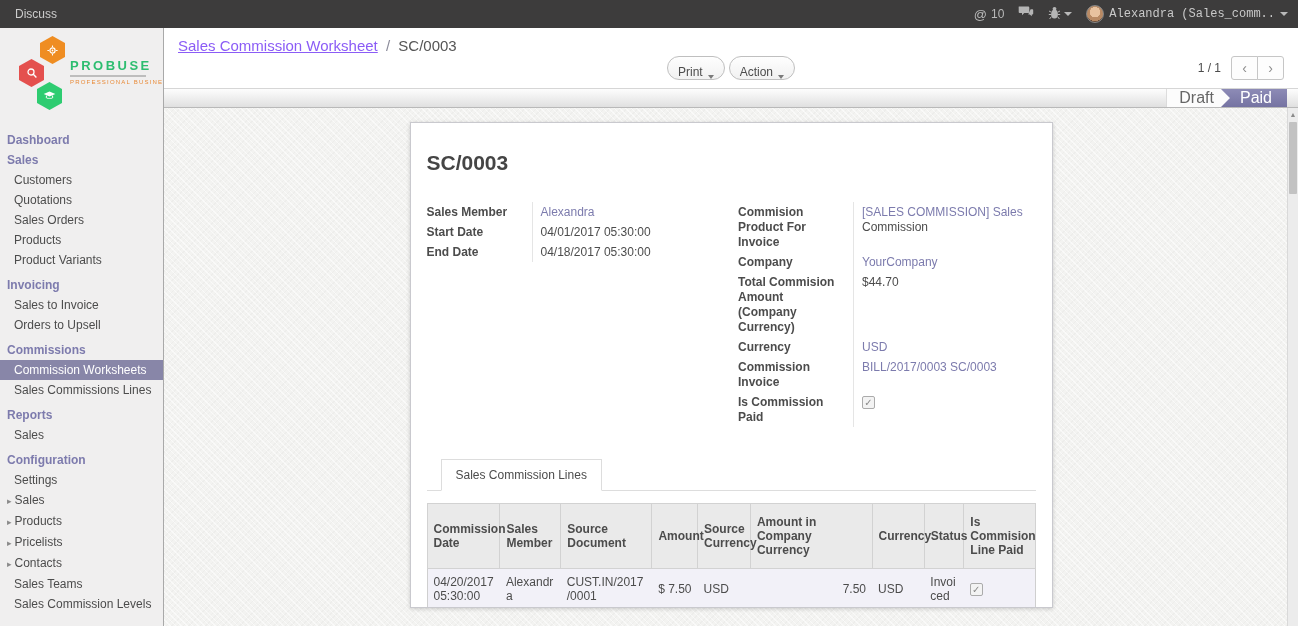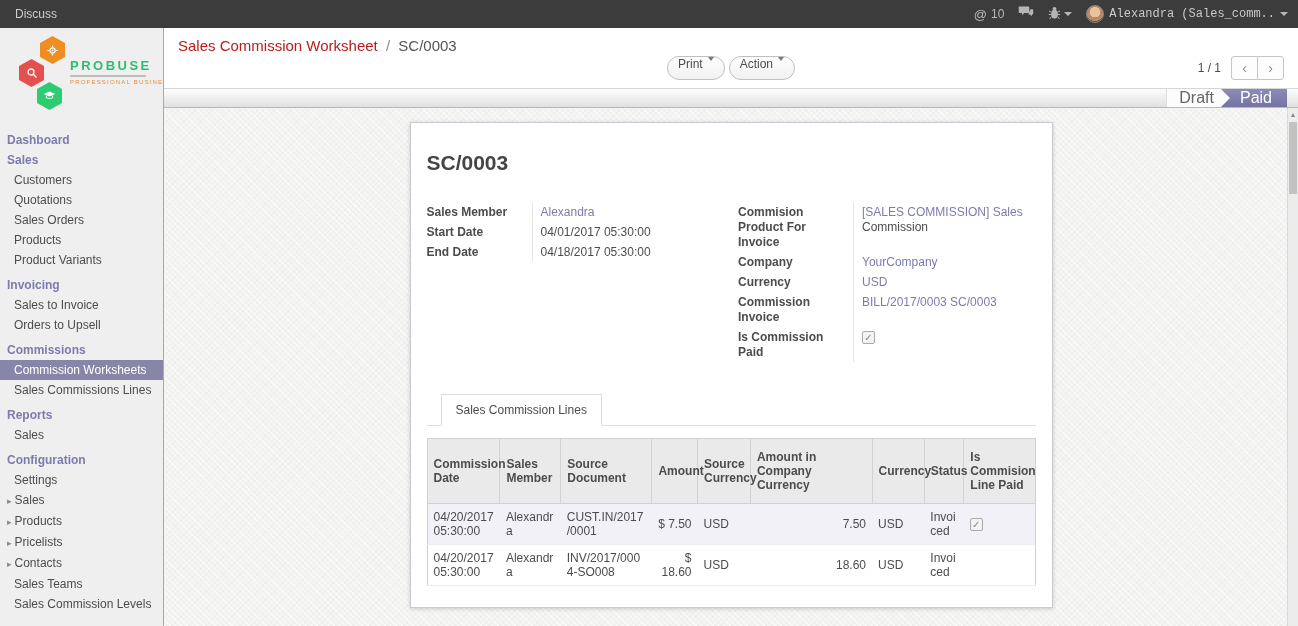--- a/index.html
+++ b/index.html
@@ -37,25 +37,25 @@
   .nav { padding-top:0; }
   .nav-header { color:#7d7bad; font-weight:bold; padding:3px 6px 3px 7px; margin-top:5px; cursor:pointer; }
   .nav-item { padding:3px 6px 3px 14px; cursor:pointer; line-height:12px; padding-top:4px; padding-bottom:4px; }
   .nav-item.selected { background:#8886a8; color:#fff; }
   .nav-item .arrow { color:#8a8a8a; font-size:9px; margin-left:-7px; margin-right:3px; }
 
   
   .content { flex:1; position:relative; display:flex; flex-direction:column; background:#fff; }
   .control-panel { height:60px; background:#fff; position:relative; }
   .breadcrumb { position:absolute; left:14px; top:9px; font-size:15px; }
-  .breadcrumb .parent { color:#b91c1c; cursor:pointer; }
+  .breadcrumb .parent { color:#8b5cf6; cursor:pointer;text-decoration:underline; }
   .breadcrumb .sep { color:#8b8b9a; margin:0 4px; }
   .breadcrumb .current { color:#555; }
   .btn-row { position:absolute; left:0; right:0; top:28px; height:24px; display:flex; justify-content:center; gap:4px; }
-  .btn { height:24px; padding:0 10px; background:linear-gradient(#fefefe,#f1f1f1); border:1px solid #bfbfbf; border-radius:12px; color:#4c4c4c; display:flex; align-items:flex-start; gap:5px; cursor:pointer; }
+  .btn { height:24px; padding:0 10px; background:linear-gradient(#fefefe,#f1f1f1); border:1px solid #bfbfbf; border-radius:12px; color:#4c4c4c; display:flex; align-items:flex-end; gap:5px; cursor:pointer; }
   .btn .caret { border-top-color:#7a7a7a; border-left-width:3.5px; border-right-width:3.5px; }
   .pager { position:absolute; right:14px; top:28px; display:flex; align-items:center; gap:10px; }
   .pager-text { color:#4c4c4c; }
   .pager-btns { display:flex; }
   .pager-btn { width:27px; height:24px; background:#fdfdfd; border:1px solid #c6c6c6; color:#8d8d8d; font-size:14px; display:flex; align-items:center; justify-content:center; cursor:pointer; }
   .pager-btn.prev { border-radius:3px 0 0 3px; }
   .pager-btn.next { border-radius:0 3px 3px 0; margin-left:-1px; }
 
   .statusbar { height:20px; background:linear-gradient(#fdfdfd,#e0e0e0); border-top:1px solid #d6d6d6; border-bottom:1px solid #b9b9b9; display:flex; justify-content:flex-end; padding-right:11px; }
   .status { line-height:18px; font-size:16px; cursor:pointer; }
@@ -255,20 +255,24 @@
             <div class="frow">
               <div class="fl">Commision Product For Invoice</div>
               <div class="fv">
                 <span class="link">[SALES COMMISSION] Sales</span><br>
                 <span>Commission</span>
               </div>
             </div>
             <div class="frow">
               <div class="fl">Company</div>
               <div class="fv"><span class="link">YourCompany</span></div>
+            </div>
+            <div class="frow">
+              <div class="fl">Total Commision Amount (Company Currency)</div>
+              <div class="fv">$44.70</div>
             </div>
             <div class="frow">
               <div class="fl">Currency</div>
               <div class="fv"><span class="link">USD</span></div>
             </div>
             <div class="frow">
               <div class="fl">Commission Invoice</div>
               <div class="fv"><span class="link">BILL/2017/0003 SC/0003</span></div>
             </div>
             <div class="frow">

